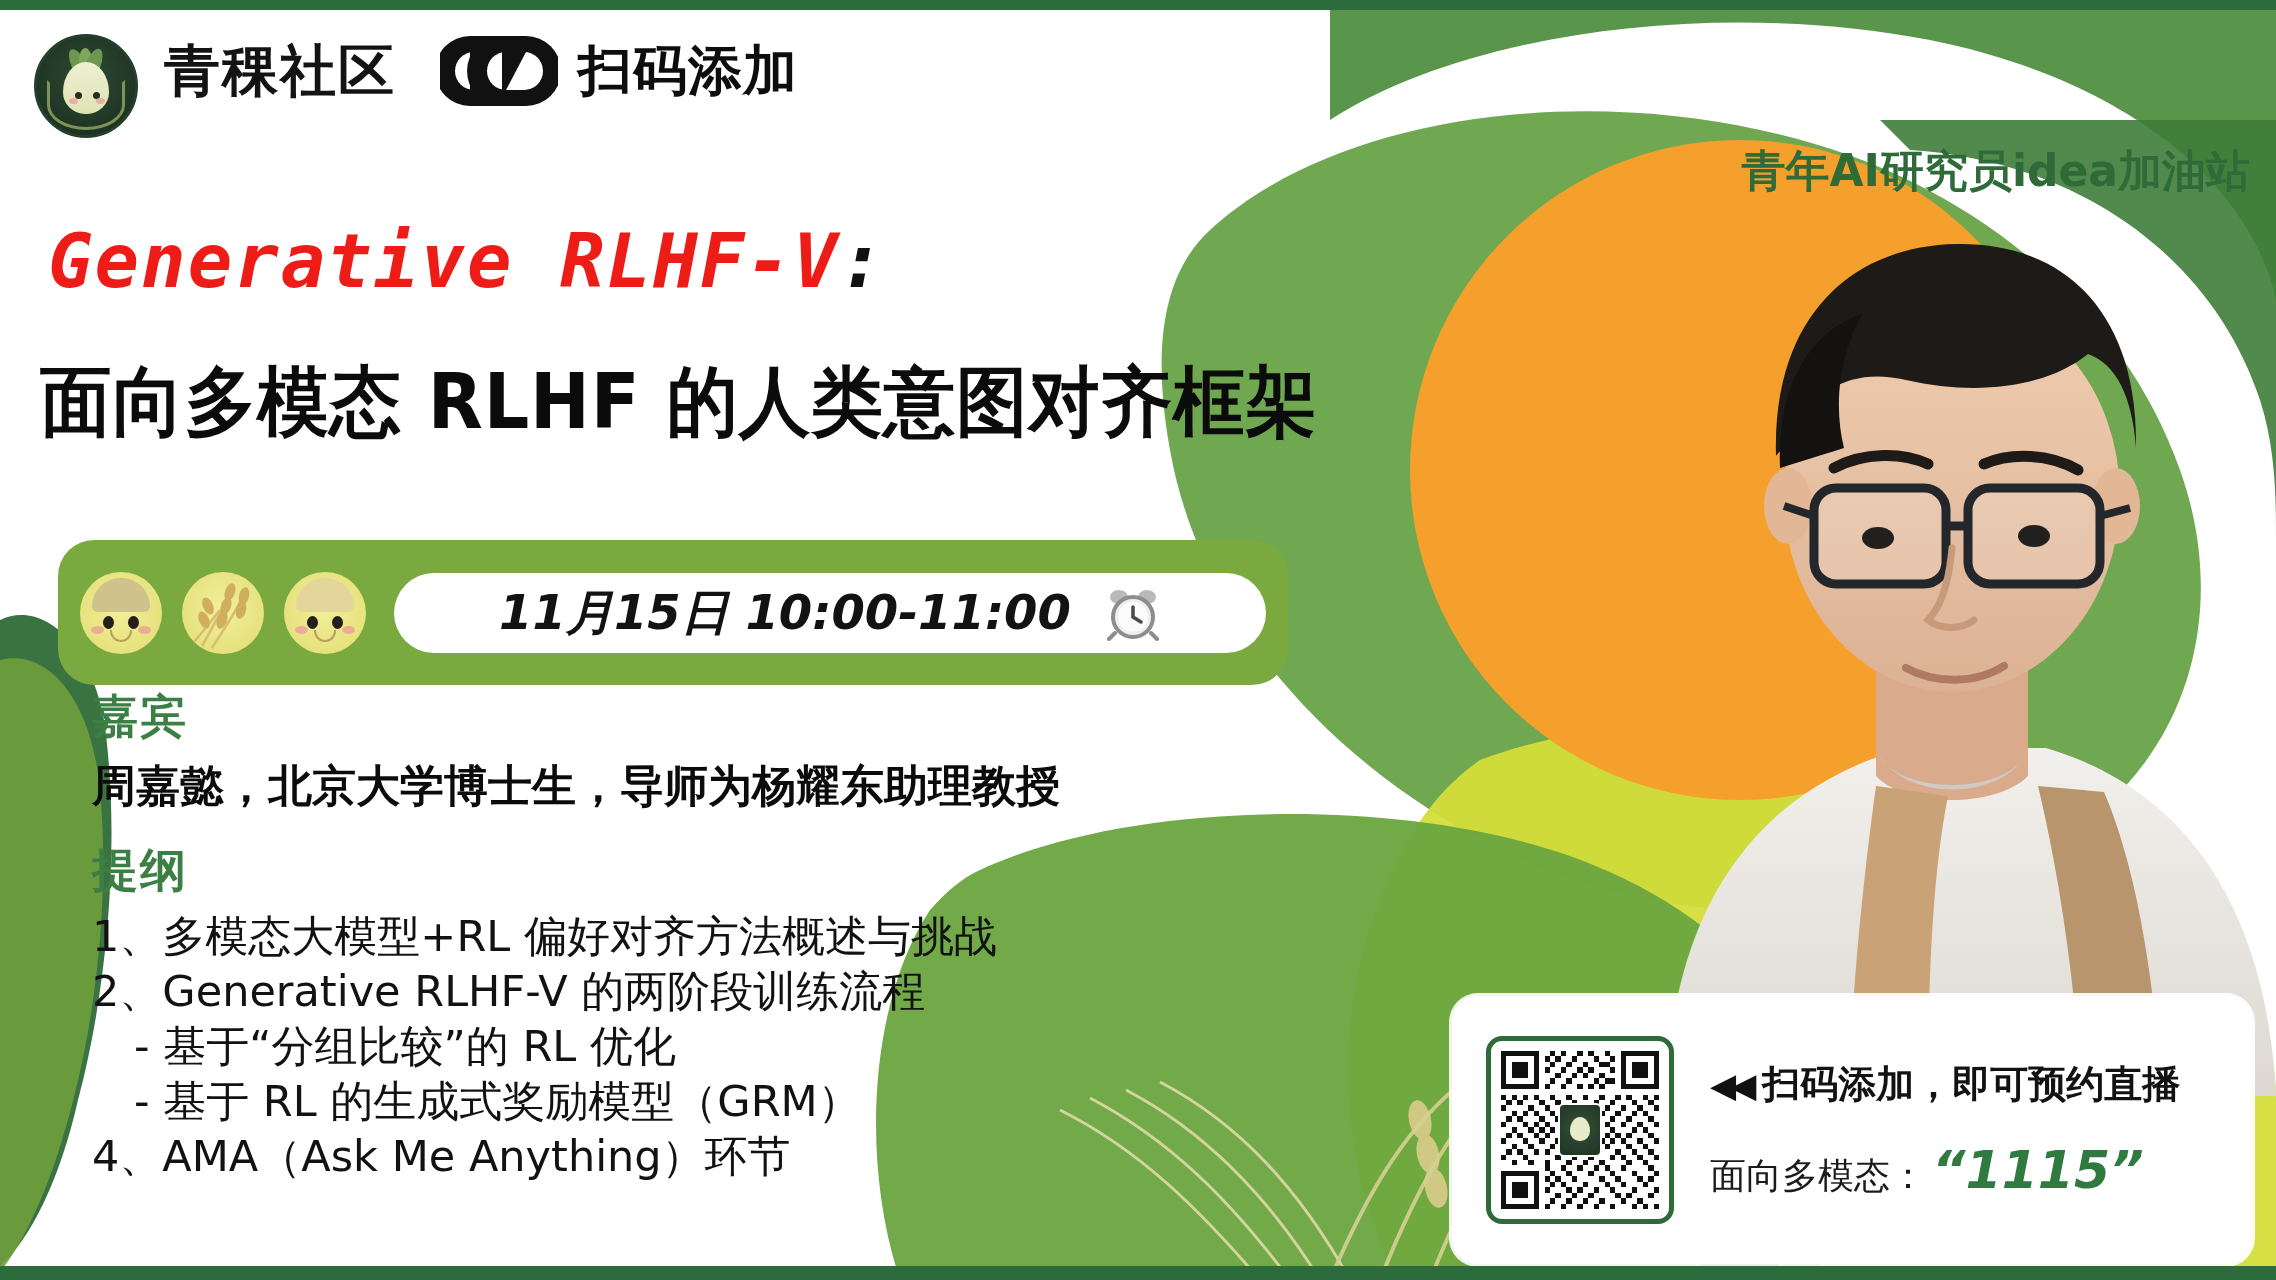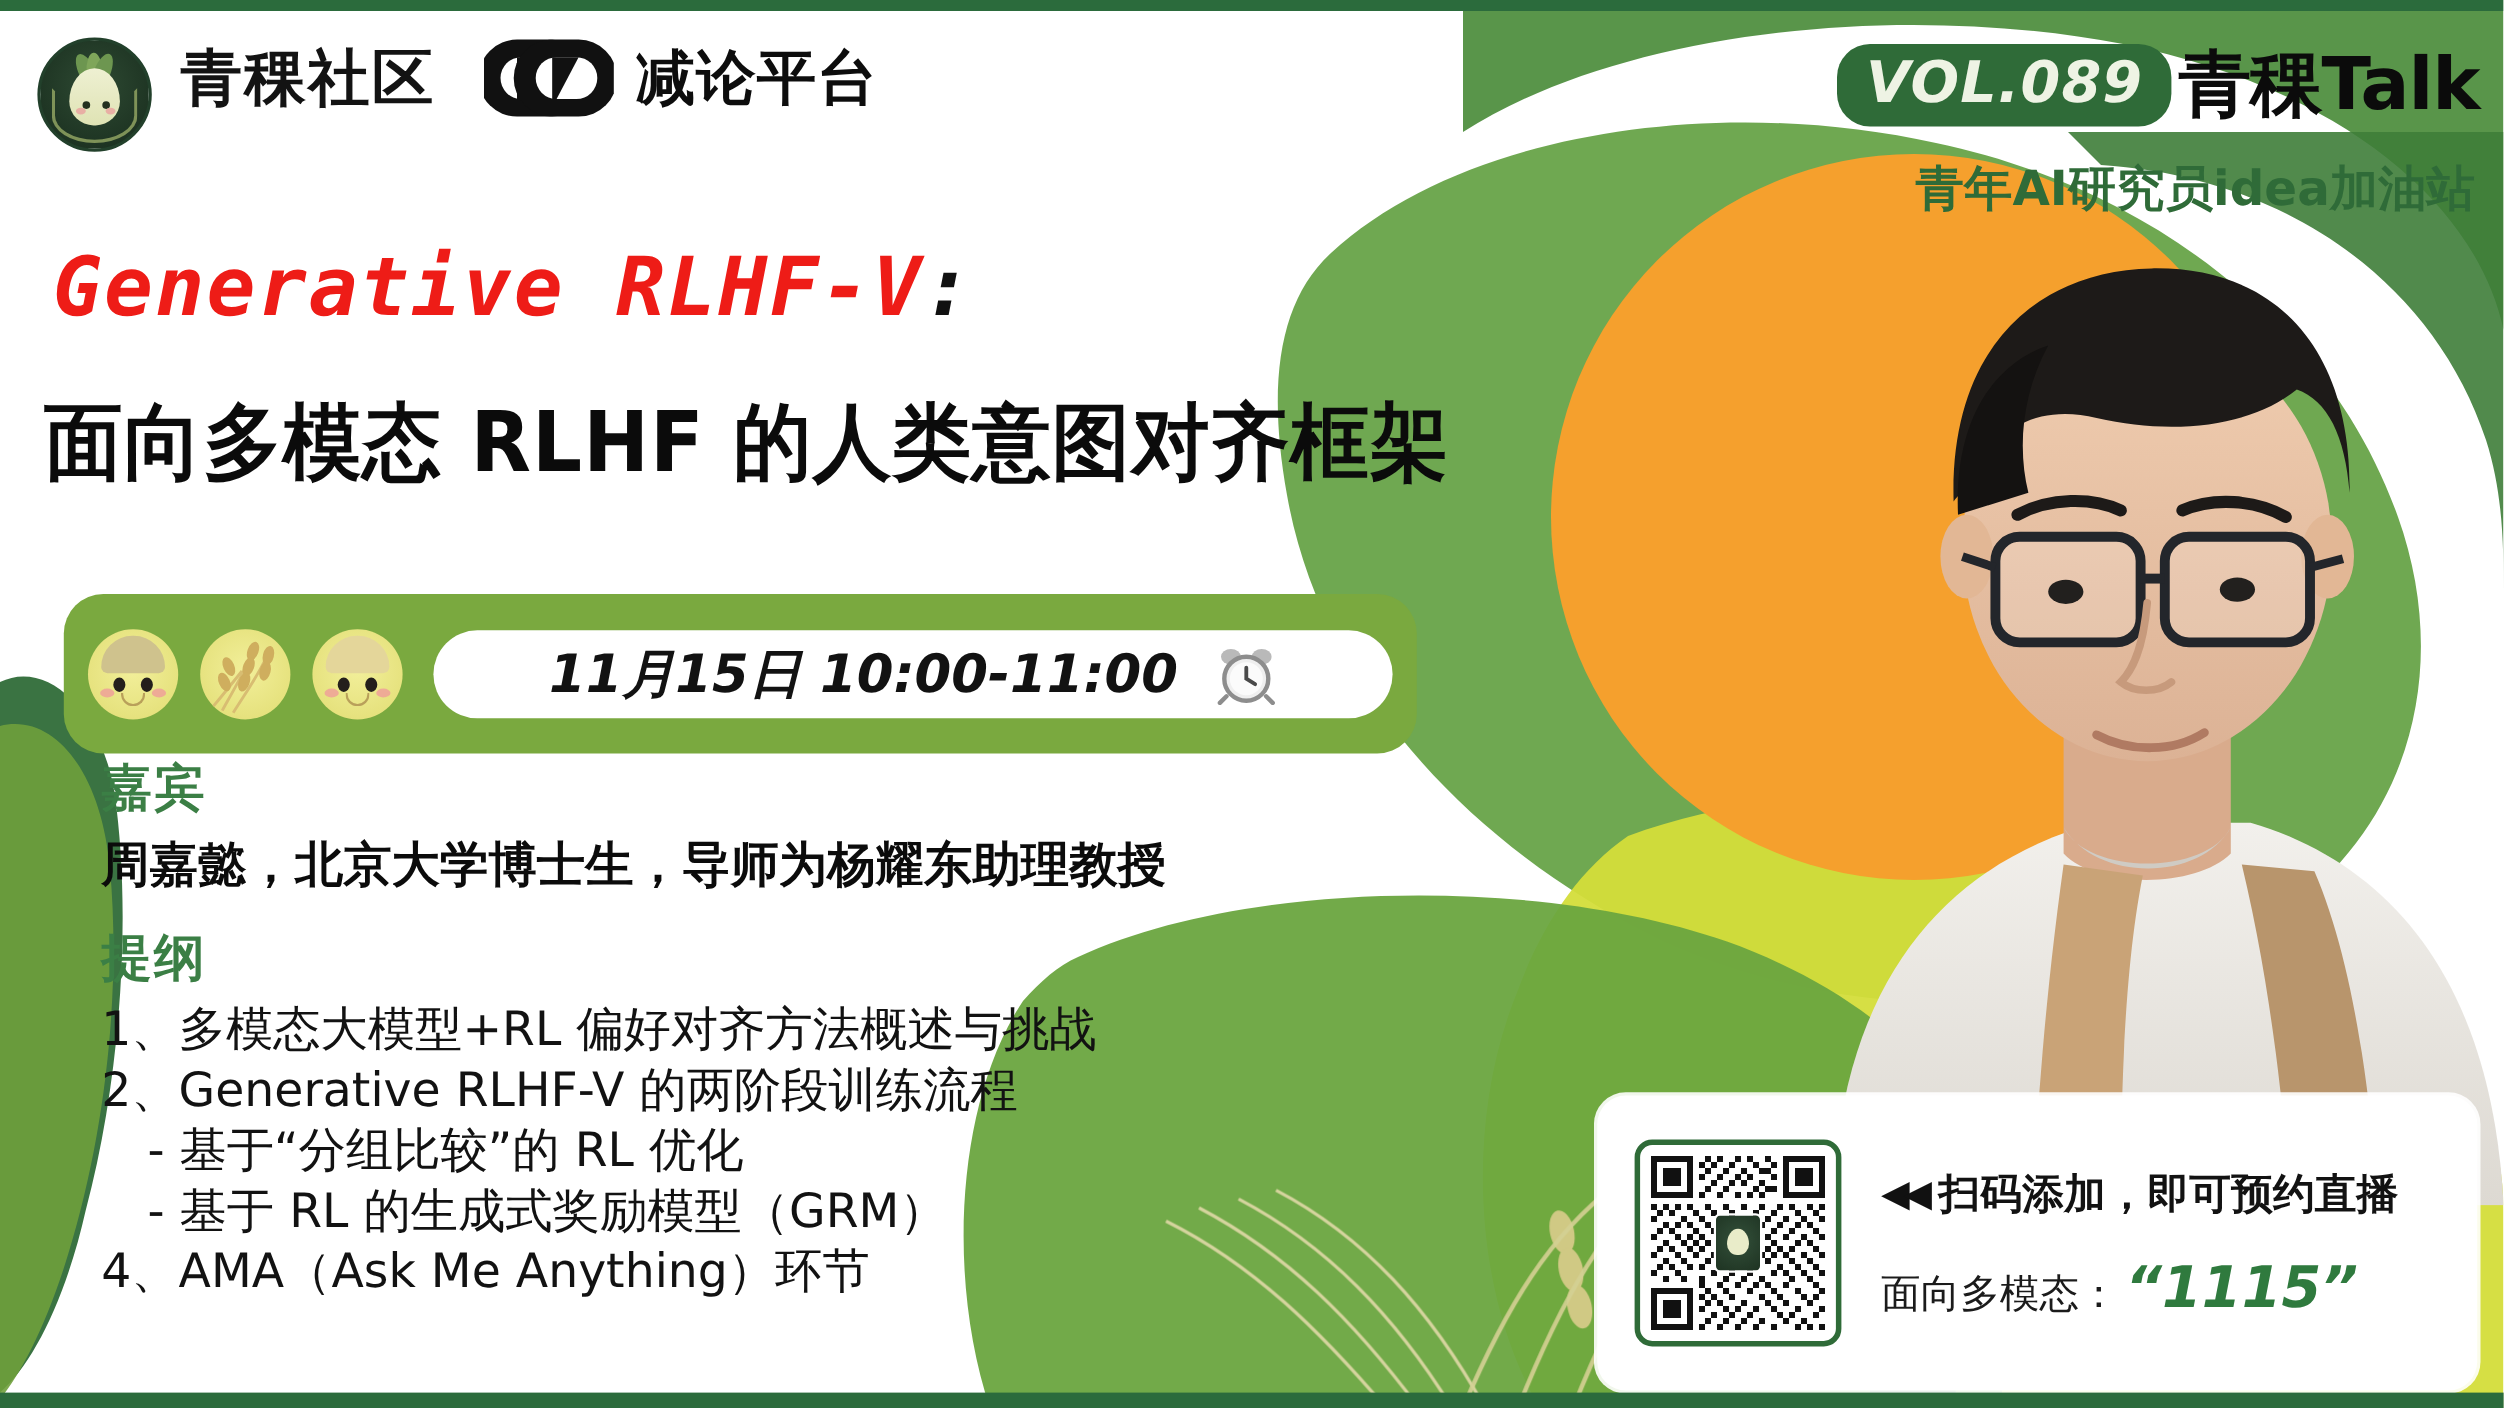--- a/index.html
+++ b/index.html
@@ -201,28 +201,24 @@
 
     <div class="jl-logo">
       <svg class="jl-mark" viewBox="0 0 118 74">
         <path d="M30 2 H60 A35 35 0 0 1 60 72 H30 A35 35 0 0 1 30 2 Z" fill="#111"></path>
         <path d="M34 18 H56 A19 19 0 0 1 56 56 H34 A19 19 0 0 1 34 18 Z" fill="#fff"></path>
         <path d="M30 18 L56 18 L34 56 L30 56 Z" fill="#111"></path>
         <path d="M62 2 H86 A35 35 0 0 1 86 72 H62 A35 35 0 0 1 62 2 Z" fill="#111"></path>
         <path d="M66 18 H84 A19 19 0 0 1 84 56 H66 A19 19 0 0 1 66 18 Z" fill="#fff"></path>
         <path d="M62 18 L86 18 L66 56 L62 56 Z" fill="#111"></path>
       </svg>
-      <div class="jl-text">减论平台</div>
-    </div>
-  </div>
-
-  <div class="volrow">
-    <div class="vol-badge">VOL.089</div>
-    <div class="talk">青稞Talk</div>
-  </div>
+      <div class="jl-text">扫码添加</div>
+    </div>
+  </div>
+
   <div class="subtagline">青年AI研究员idea加油站</div>
 
   <div class="title-en">
     <span>Generative RLHF-V</span><span class="colon">:</span>
   </div>
   <div class="title-cn">面向多模态 RLHF 的人类意图对齐框架</div>
 
   <div class="photo-wrap">
     <svg class="photo-svg" viewBox="0 0 700 1000">
       <defs>

